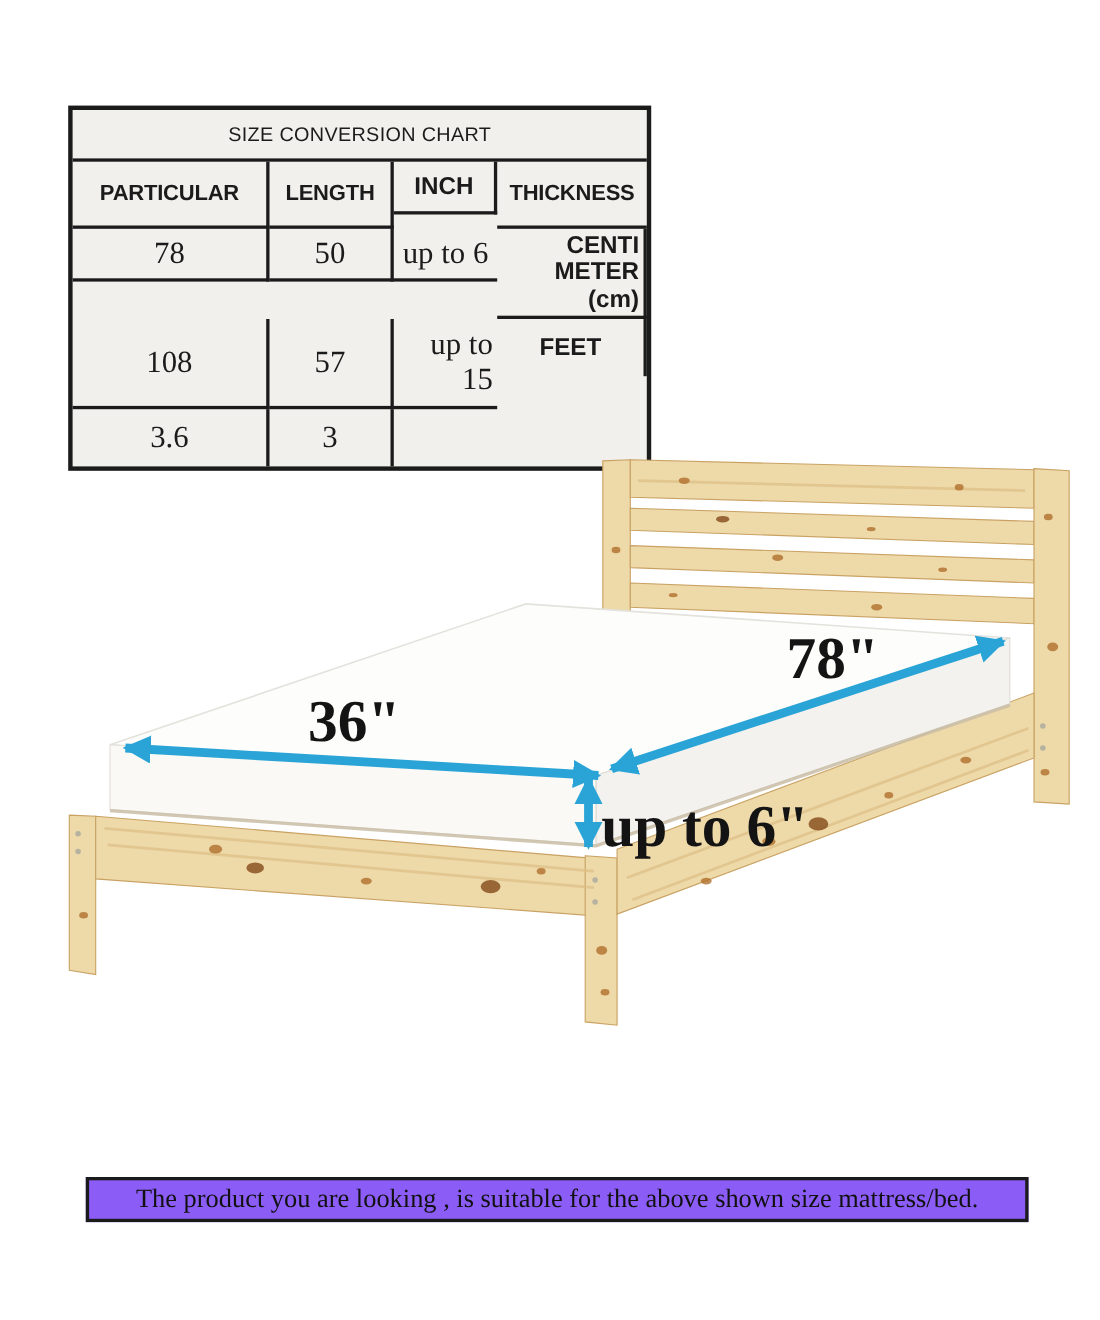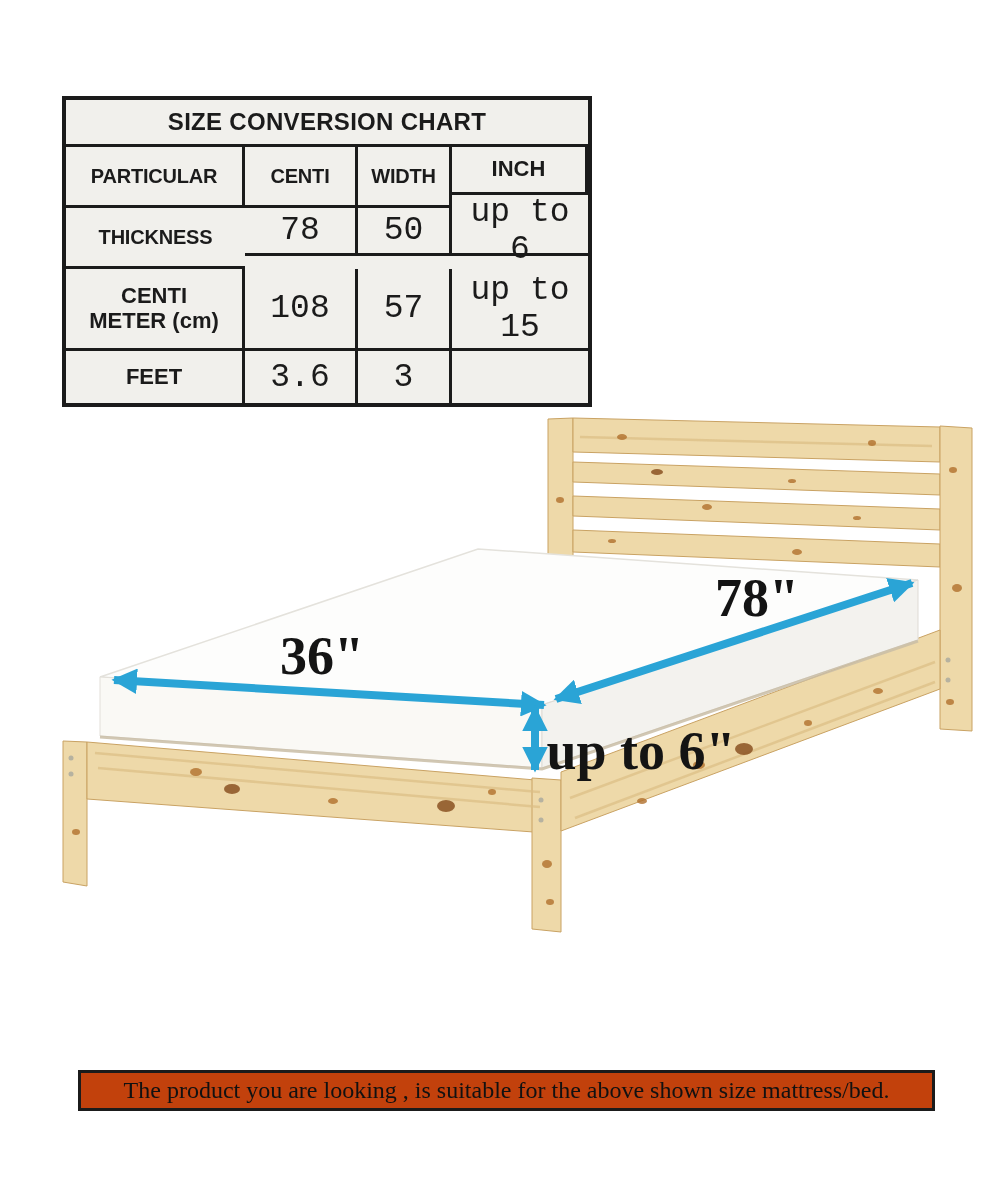--- a/index.html
+++ b/index.html
@@ -8,62 +8,61 @@
     --mattress_top:#fdfdfc; --mattress_front:#faf9f5; --mattress_side:#f3f2ee; --mattress_shadow:#c9bda6;
   }
   html,body{margin:0;padding:0}
   body{width:1000px;height:1200px;position:relative;background:#ffffff;
        font-family:"Liberation Sans",sans-serif;color:var(--ink);overflow:hidden}
 
   
   .size-table{position:absolute;left:62px;top:96px;width:530px;box-sizing:border-box;
               border:4px solid var(--ink);background:var(--cell_bg)}
   .t-title{height:44px;border-bottom:3px solid var(--ink);display:flex;align-items:center;
-           justify-content:center;font-weight:bold;font-size:24px;letter-spacing:.3px}
+           justify-content:center;font-weight:normal;font-size:18px;letter-spacing:.3px}
   .t-grid{display:grid;grid-template-columns:179px 113px 94px 136px}
   .cell{box-sizing:border-box;display:flex;align-items:center;justify-content:center;
-        text-align:center;border-right:3px solid var(--ink);border-bottom:3px solid var(--ink);
-        padding:0 14px}
+        text-align:right;border-right:3px solid var(--ink);border-bottom:3px solid var(--ink);
+        padding:0 4px}
   .last-col{border-right:none}
   .last-row{border-bottom:none}
   .hrow{height:61px}.r1{height:48px}.r2{height:82px}.r3{height:52px}
   .h-cell{font-weight:bold;font-size:20px;letter-spacing:-0.2px}
   .label-cell{font-weight:bold;font-size:22px;line-height:1.12}
-  .val-cell{font-family:Liberation Mono, monospace;font-size:33px}
+  .val-cell{font-family:Liberation Serif, serif;font-size:28px}
 
   
   .scene{position:absolute;left:0;top:0;width:1000px;height:1200px}
   .wood{fill:var(--wood);stroke:var(--wood_edge);stroke-width:1}
   .grain{stroke:var(--wood_dark);stroke-width:2.5;fill:none;opacity:.7}
   .knot{fill:var(--wood_knot);opacity:.8}
   .knot-dark{fill:#8a5122;opacity:.85}
   .dowel{fill:#a8a89d;opacity:.8}
   .m-top{fill:var(--mattress_top);stroke:#e4e2dc;stroke-width:1.5}
   .m-front{fill:var(--mattress_front);stroke:#e2dfd9;stroke-width:1}
   .m-side{fill:var(--mattress_side);stroke:#deDBD5;stroke-width:1}
   .m-shadow{stroke:var(--mattress_shadow);stroke-width:3;fill:none;opacity:.85}
   .arrow{stroke:var(--accent);stroke-width:8;fill:none}
   .dim-label{font-family:"Liberation Serif",serif;font-weight:bold;font-size:54px;fill:#141414}
 
   
   .footer-note{position:absolute;left:78px;top:1070px;width:857px;height:41px;box-sizing:border-box;
-               border:3px solid var(--ink);background:#c2410c;display:flex;align-items:center;
+               border:3px solid var(--ink);background:#8b5cf6;display:flex;align-items:center;
                justify-content:center;font-family:"Liberation Serif",serif;font-size:24px;color:#111;
                white-space:nowrap}
 </style>
 </head>
 <body>
 
 <div class="size-table">
   <div class="t-title">SIZE CONVERSION CHART</div>
   <div class="t-grid">
 
     <div class="cell hrow h-cell">PARTICULAR</div>
-    <div class="cell hrow h-cell">CENTI</div>
-    <div class="cell hrow h-cell">WIDTH</div>
+    <div class="cell hrow h-cell">LENGTH</div>
     <div class="cell r1 label-cell">INCH</div>
 
     <div class="cell hrow h-cell last-col">THICKNESS</div>
     <div class="cell r1 val-cell">78</div>
     <div class="cell r1 val-cell">50</div>
     <div class="cell r1 val-cell last-col">up to 6</div>
 
     <div class="cell r2 label-cell">CENTI METER (cm)</div>
     <div class="cell r2 val-cell">108</div>
     <div class="cell r2 val-cell">57</div>

